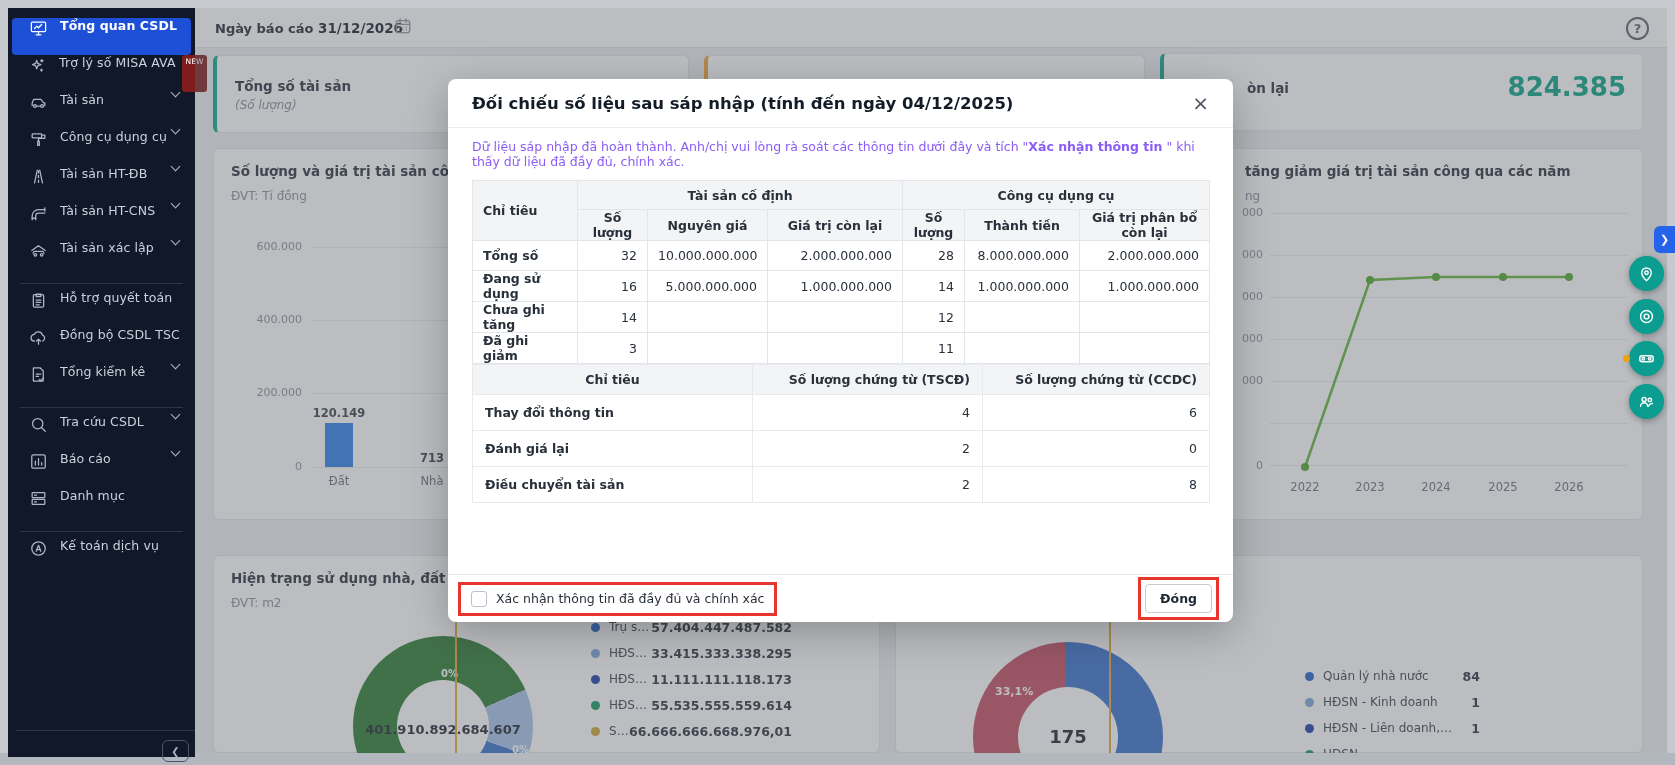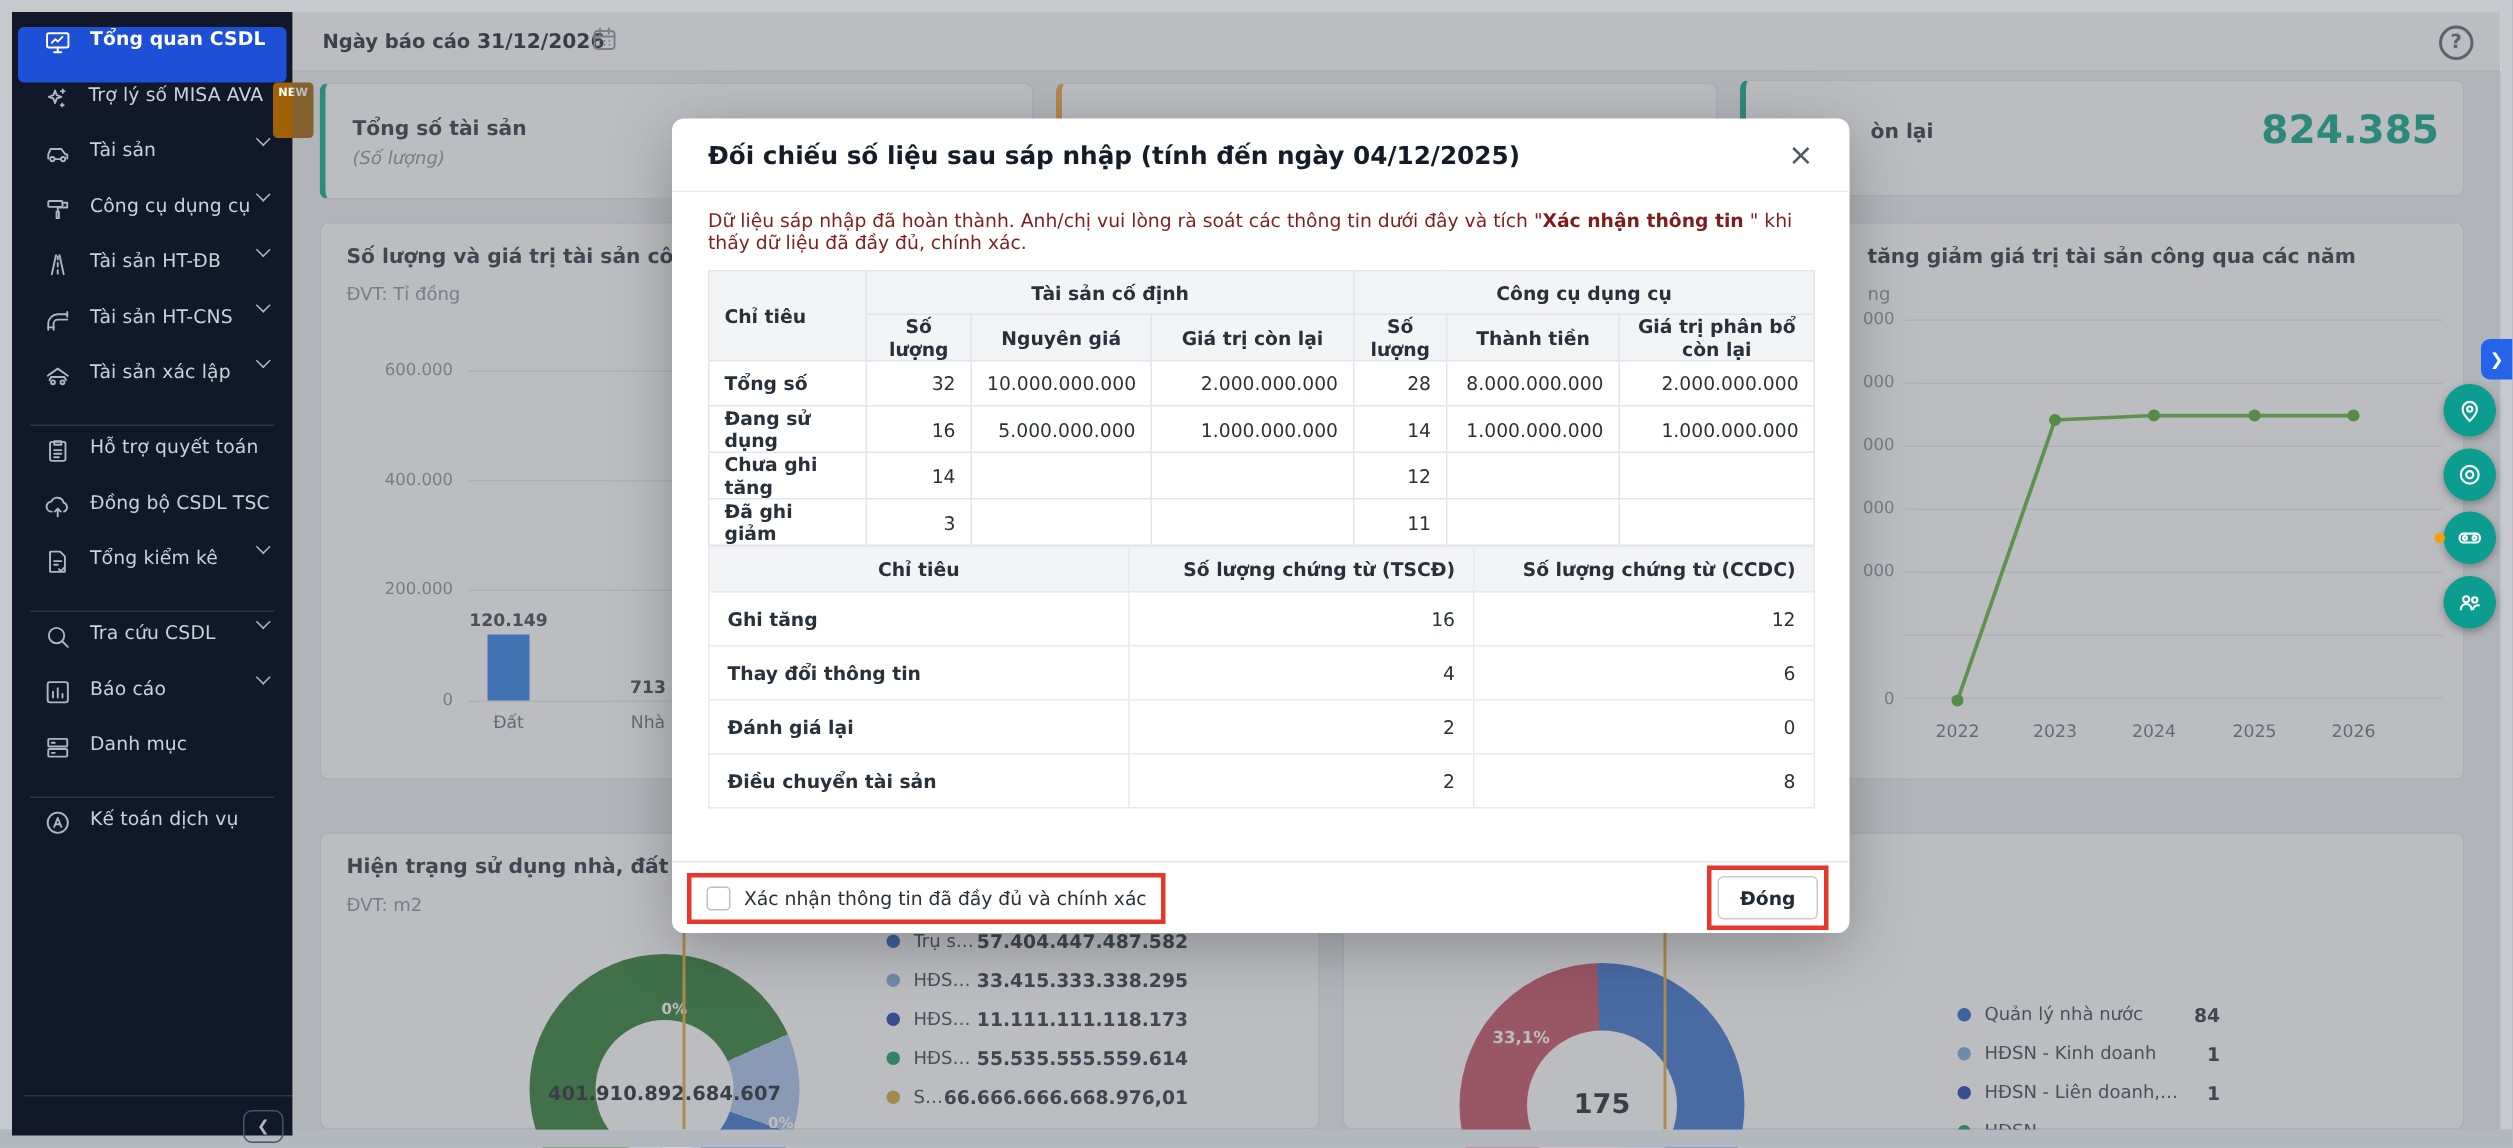--- a/index.html
+++ b/index.html
@@ -9,21 +9,21 @@
   .screen{position:absolute;inset:0}
 
   
   .sidebar{left:8px;top:8px;width:187px;height:749px;background:#10182a;z-index:10}
   .side-item{position:relative;height:37px;margin:0 4px;display:flex;border-radius:4px;color:#ccd2db;cursor:pointer}
   .side-item.active{background:#1d4fd7;color:#fff}
   .s-ico{width:20px;height:20px;margin:0 12px 0 16px;display:flex;align-items:center;justify-content:center;color:#aeb6c3}
   .side-item.active .s-ico{color:#fff}
   .s-lbl{font-size:12.5px;letter-spacing:.1px;white-space:nowrap}
   .side-item.active .s-lbl{font-weight:700}
-  .s-badge{margin-left:6px;background:#a16207;color:#fff;font-size:7.5px;font-weight:700;padding:2px 4px;border-radius:3px}
+  .s-badge{margin-left:6px;background:#7f1d1d;color:#fff;font-size:7.5px;font-weight:400;padding:2px 4px;border-radius:3px}
   .s-chev{position:absolute;right:12px;width:7px;height:7px;border-right:1.6px solid #aeb6c3;border-bottom:1.6px solid #aeb6c3;transform:rotate(45deg);margin-top:-3px}
   .side-div{height:1px;background:rgba(255,255,255,.13);margin:6px 12px}
   .side-bottom{left:8px;top:722px;width:187px;border-top:1px solid rgba(255,255,255,.13)}
   .collapse-btn{position:absolute;right:14px;top:9px;width:27px;height:22px;border:1.5px solid #49536a;border-radius:6px;color:#aeb6c3;display:flex;align-items:center;justify-content:center;font-size:10px;cursor:pointer}
 
   
   .main-bg{left:195px;top:8px;width:1472px;height:745px;background:#eef0f2}
   .topbar{left:195px;top:8px;width:1472px;height:40px;background:#fff;border-bottom:1px solid #e4e6e9}
   .tb-label{position:absolute;left:215px;top:21px;font-size:13px;font-weight:700;color:#242b35}
   .tb-date{position:absolute;left:318px;top:20px;font-size:13.5px;font-weight:700;color:#1b2330}
@@ -55,21 +55,21 @@
 
   
   .overlay{left:195px;top:8px;width:1472px;height:745px;background:rgba(93,97,104,.42);z-index:20}
 
   
   .modal{left:448px;top:79px;width:785px;height:543px;background:#fff;border-radius:8px;z-index:30;display:flex;flex-direction:column;box-shadow:0 10px 40px rgba(0,0,0,.25)}
   .modal-head{height:49px;border-bottom:1px solid #e8eaec;display:flex;align-items:center;padding:0 24px;flex:none}
   .modal-title{font-size:16.5px;font-weight:700;color:#131c27}
   .modal-x{margin-left:auto;font-size:20px;color:#4b5563;cursor:pointer;line-height:1}
   .modal-body{padding:11px 24px 0;flex:1;overflow:hidden}
-  .modal-sub{font-size:12.5px;color:#7f1d1d;margin-bottom:11px}
+  .modal-sub{font-size:12.5px;color:#8b5cf6;margin-bottom:11px}
   table{border-collapse:collapse;table-layout:fixed;width:737px;font-size:12.5px}
   .t1 th,.t1 td{border:1px solid #e2e5e9;padding:0 10px}
   .t1 th{background:#f3f4f6;font-weight:700;color:#28303a;height:29px;text-align:center}
   .t1 td{height:30px}
   .t1 td.lbl{font-weight:700;color:#28303a}
   .t1 td.num{text-align:right;color:#28303a}
   .sec-title{font-size:14px;font-weight:700;color:#2a6df4;margin:14px 0 10px}
   .t2 th,.t2 td{border:1px solid #e8eaee;padding:0 12px}
   .t2 th{background:#f3f4f6;font-weight:700;color:#28303a;height:30px}
   .t2 td{height:36px}
@@ -475,25 +475,20 @@
           </colgroup>
         <thead>
           <tr>
             <th style="text-align:center">Chỉ tiêu</th>
             <th class="num">Số lượng chứng từ (TSCĐ)</th>
             <th class="num">Số lượng chứng từ (CCDC)</th>
           </tr>
         </thead>
         <tbody id="t2body">
             <tr>
-              <td class="lbl">Ghi tăng</td>
-              <td class="num">16</td>
-              <td class="num">12</td>
-            </tr>
-            <tr>
               <td class="lbl">Thay đổi thông tin</td>
               <td class="num">4</td>
               <td class="num">6</td>
             </tr>
             <tr>
               <td class="lbl">Đánh giá lại</td>
               <td class="num">2</td>
               <td class="num">0</td>
             </tr>
             <tr>

